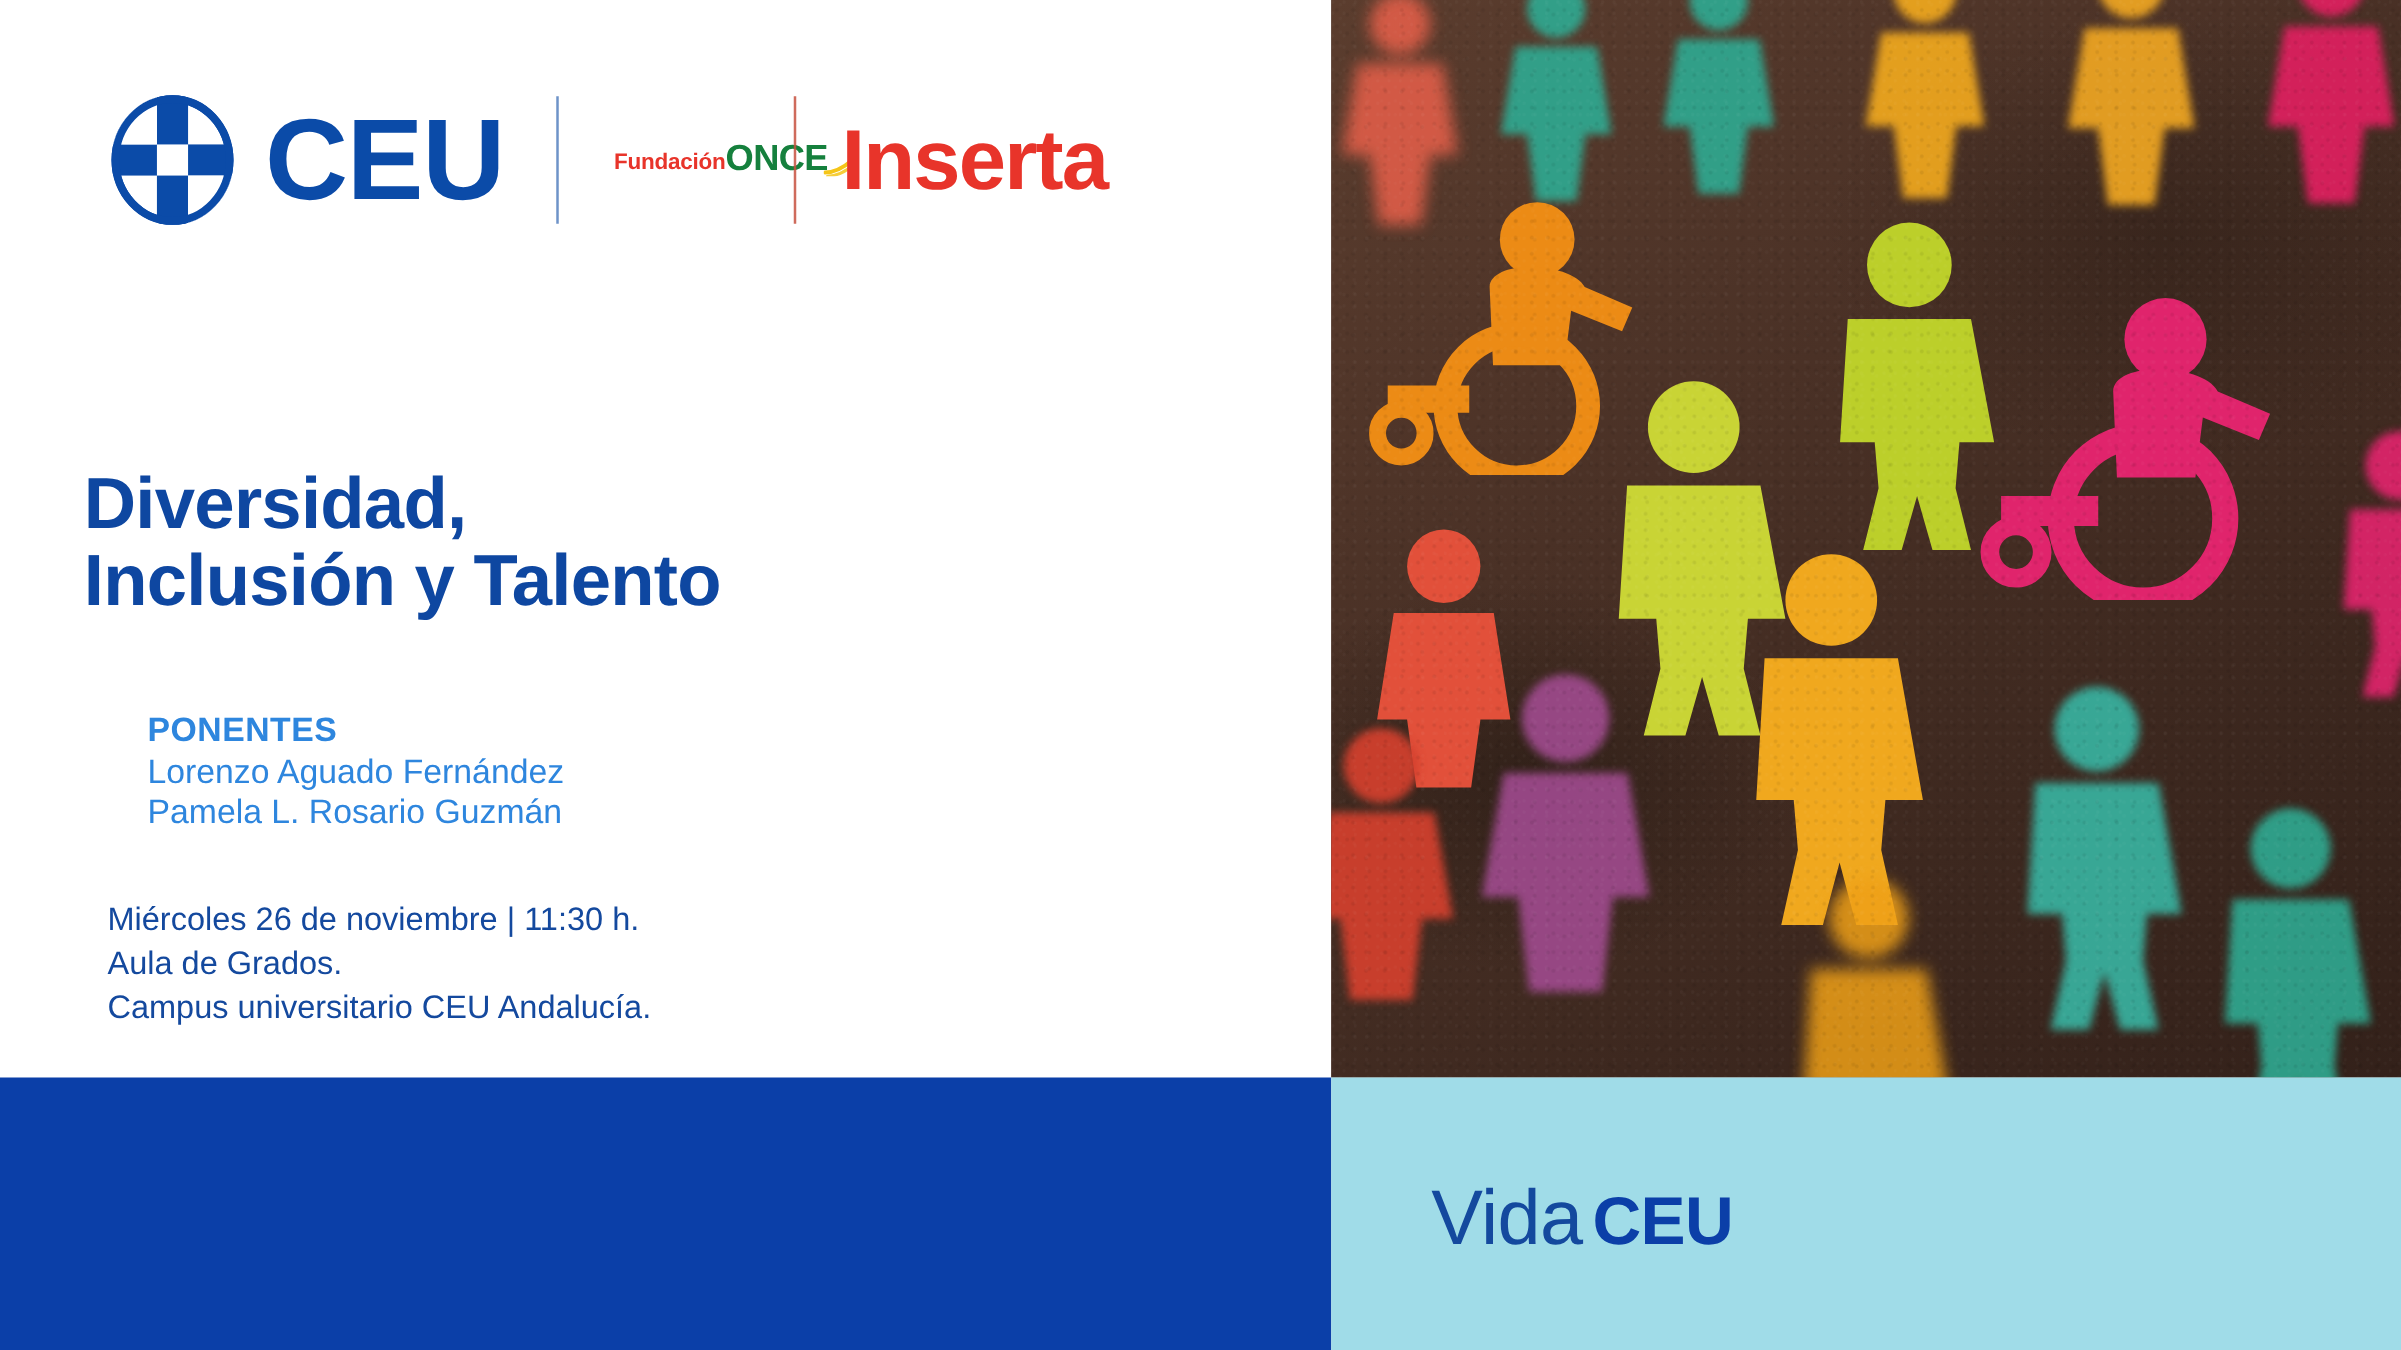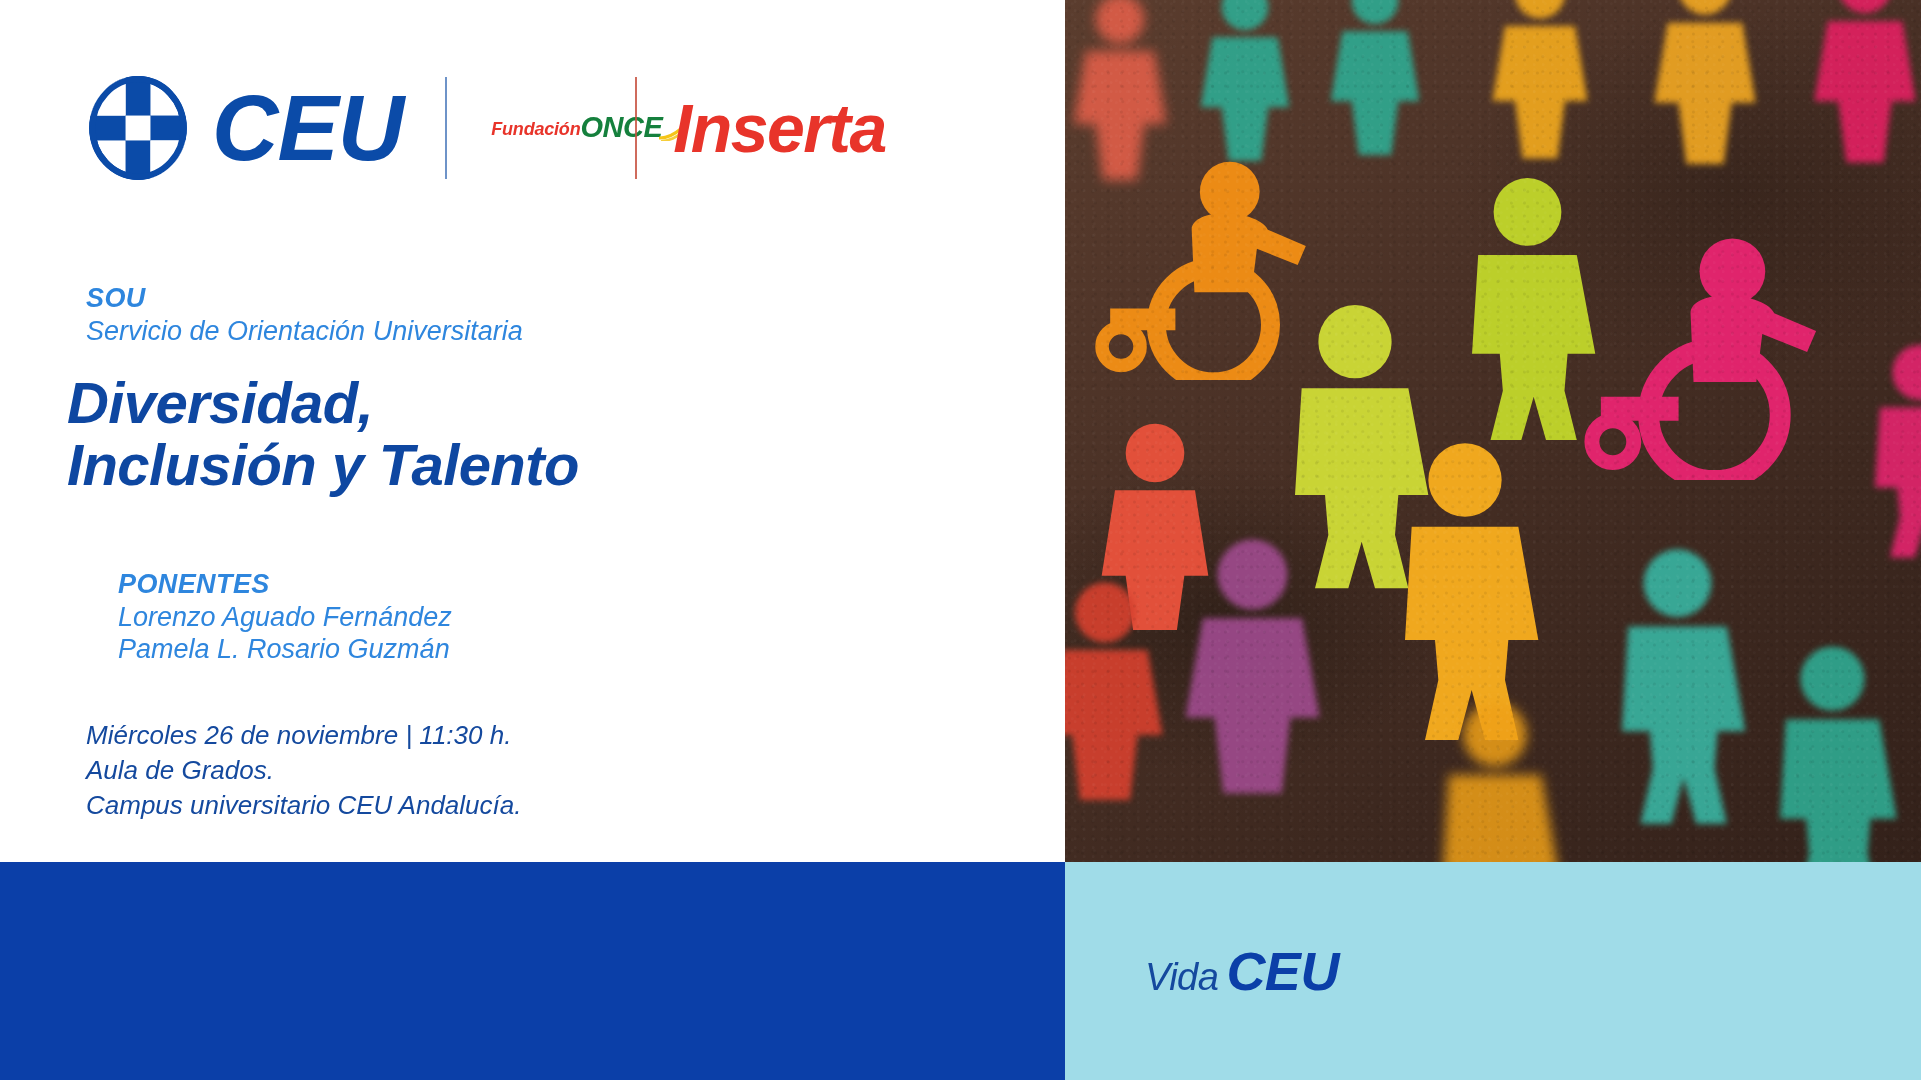--- a/index.html
+++ b/index.html
@@ -1,19 +1,19 @@
 <!DOCTYPE html>
 <html><head>
 <meta charset="utf-8">
 <style>
   * { margin:0; padding:0; box-sizing:border-box; }
   html,body { width:1921px; height:1080px; overflow:hidden; background:#ffffff;
               font-family:"Liberation Sans", sans-serif; }
 
-  .poster { position:relative; width:1921px; height:1080px; background:#ffffff;font-style:italic; }
+  .poster { position:relative; width:1921px; height:1080px; background:#ffffff; }
 
   
   .left-panel {
     position:absolute; left:0; top:0; width:1065px; height:862px;
     background:#ffffff;
   }
 
   
   .logo-bar {
     position:absolute; left:86px; top:70px;
@@ -116,21 +116,21 @@
   }
   .band-cyan {
     position:absolute; left:1065px; top:862px; width:856px; height:218px;
     background:#A0DCE8;
   }
   .vidaceu {
     position:absolute; left:1145px; top:944px;
     display:flex; align-items:baseline;
   }
   .vida-light {
-    font-size:38px; font-weight:400; color:#14499E; letter-spacing:-.5px;
+    font-size:62px; font-weight:400; color:#14499E; letter-spacing:-.5px;
     line-height:1;
     text-align:center;
   }
   .vida-bold {
     font-size:54px; font-weight:700; color:#0B3FA8; letter-spacing:-.5px;
     line-height:1; margin-left:8px;
   }
 </style>
 </head>
 <body>
@@ -187,24 +187,20 @@
             <path d="M3 16 C10 16 18 12 25 6" stroke="#F5C518" stroke-width="2.4" fill="none" stroke-linecap="round" opacity=".85"></path>
           </svg>
         </div>
       </div>
 
       <div class="divider-red"></div>
 
       <div class="inserta-word">Inserta</div>
     </div>
 
-    <div class="sou-block">
-      <div class="sou-label">SOU</div>
-      <div class="sou-sub">Servicio de Orientación Universitaria</div>
-    </div>
 
     <div class="title-block">
       <div class="title-line">Diversidad,</div>
       <div class="title-line">Inclusión y Talento</div>
     </div>
 
     <div class="ponentes-block">
       <div class="ponentes-label">PONENTES</div>
       <div class="ponente-name">Lorenzo Aguado Fernández</div>
       <div class="ponente-name">Pamela L. Rosario Guzmán</div>

